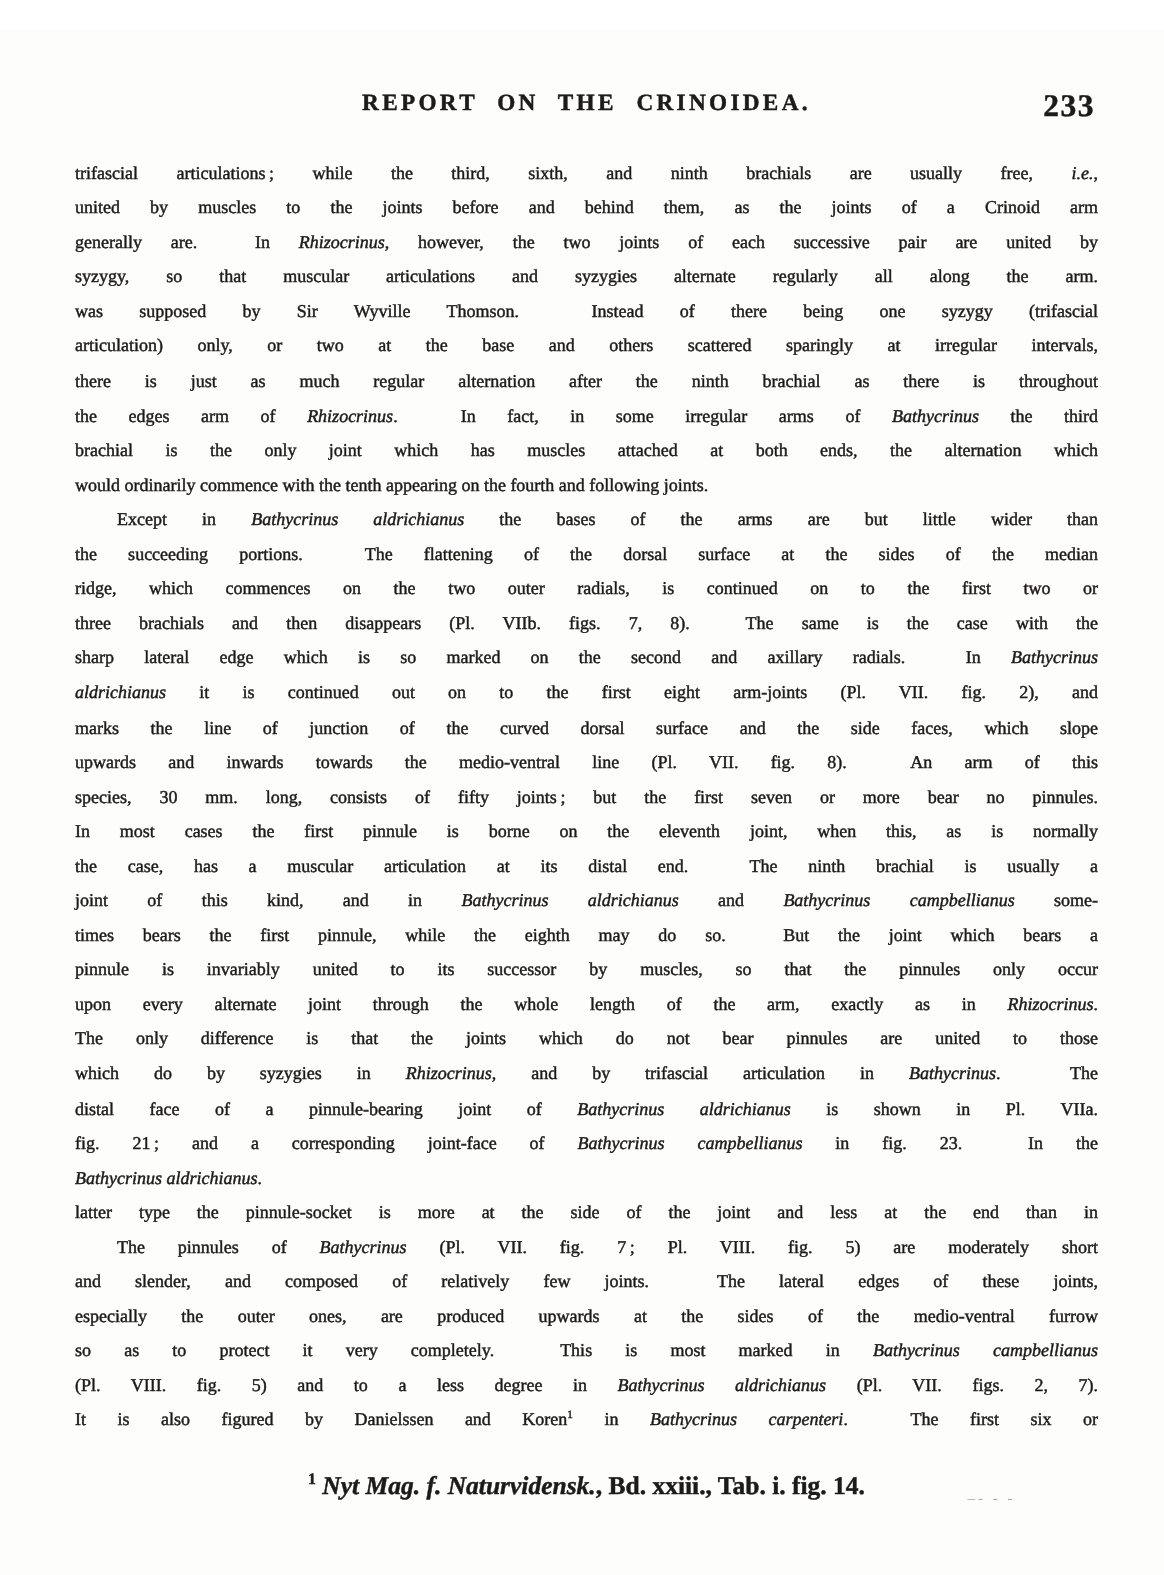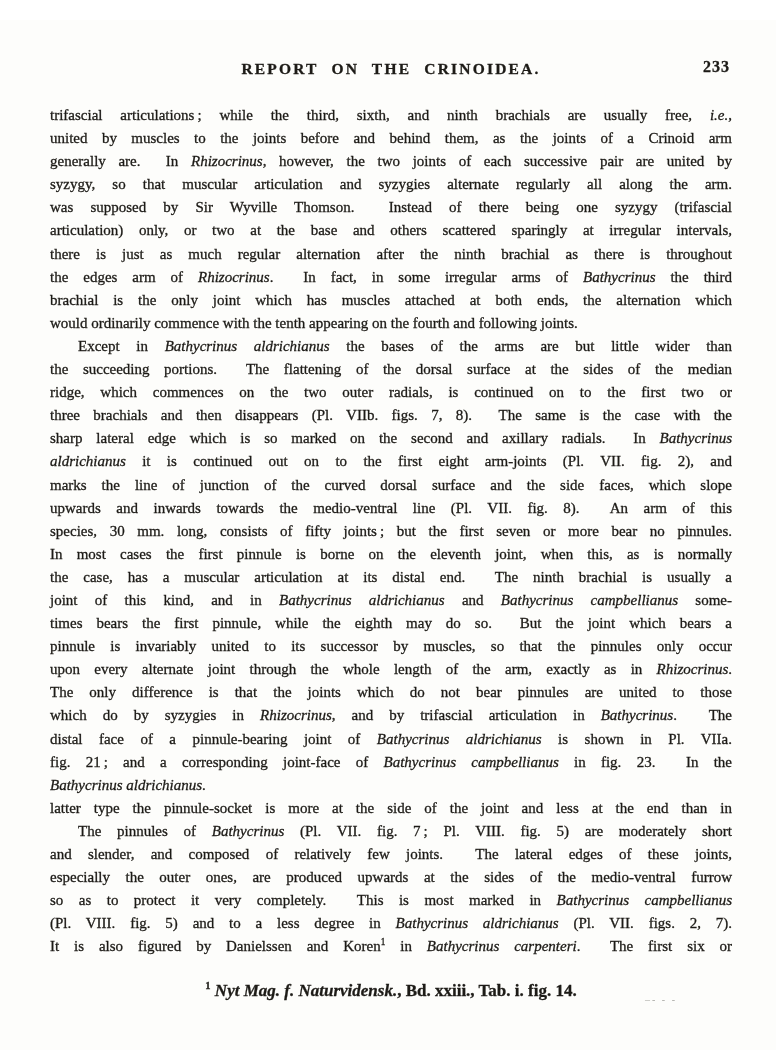--- a/index.html
+++ b/index.html
@@ -14,25 +14,25 @@
     margin-top:20px;
   }
   .header{position:absolute;top:40px;left:50px;width:682px;height:22px;}
   .running-title{
     display:block;text-align:center;
     font-size:15.5px;letter-spacing:2.2px;word-spacing:7px;
     font-weight:bold;
   }
   .page-number{
     position:absolute;right:2px;top:-2px;
-    font-size:16px;font-weight:bold;letter-spacing:1px;
+    font-size:21px;font-weight:bold;letter-spacing:1px;
   }
   .textbody{position:absolute;top:84px;left:50px;width:682px;}
   .line{
-    font-size:15px;line-height:23.1px;
+    font-size:12px;line-height:23.1px;
     text-align:justify;text-align-last:justify;
     white-space:normal;
   }
   .line.last{text-align-last:left;}
   .line.indent{text-indent:28px;}
   .it{font-style:italic;}
   .sup{vertical-align:super;font-size:0.62em;line-height:0;}
   .footnote{
     position:absolute;top:962px;left:50px;width:682px;
     text-align:center;font-size:17px;line-height:17px;font-weight:bold;
@@ -48,21 +48,21 @@
 
 <div class="page">
   <div class="header">
     <span class="running-title">REPORT ON THE CRINOIDEA.</span>
     <span class="page-number">233</span>
   </div>
   <div class="textbody">
       <div class="line"><span>trifascial articulations ; while the third, sixth, and ninth brachials are usually free, </span><span class="it">i.e.</span><span>,</span></div>
       <div class="line"><span>united by muscles to the joints before and behind them, as the joints of a Crinoid arm</span></div>
       <div class="line"><span>generally are.&nbsp; In </span><span class="it">Rhizocrinus</span><span>, however, the two joints of each successive pair are united by</span></div>
-      <div class="line"><span>syzygy, so that muscular articulation and syzygies alternate regularly all along the arm.</span></div>
+      <div class="line"><span>syzygy, so that muscular articulations and syzygies alternate regularly all along the arm.</span></div>
       <div class="line"><span>was supposed by Sir Wyville Thomson.&nbsp; Instead of there being one syzygy (trifascial</span></div>
       <div class="line"><span>articulation) only, or two at the base and others scattered sparingly at irregular intervals,</span></div>
       <div class="line"><span>there is just as much regular alternation after the ninth brachial as there is throughout</span></div>
       <div class="line"><span>the edges arm of </span><span class="it">Rhizocrinus</span><span>.&nbsp; In fact, in some irregular arms of </span><span class="it">Bathycrinus</span><span> the third</span></div>
       <div class="line"><span>brachial is the only joint which has muscles attached at both ends, the alternation which</span></div>
       <div class="line last"><span>would ordinarily commence with the tenth appearing on the fourth and following joints.</span></div>
       <div class="line indent"><span>Except in </span><span class="it">Bathycrinus aldrichianus</span><span> the bases of the arms are but little wider than</span></div>
       <div class="line"><span>the succeeding portions.&nbsp; The flattening of the dorsal surface at the sides of the median</span></div>
       <div class="line"><span>ridge, which commences on the two outer radials, is continued on to the first two or</span></div>
       <div class="line"><span>three brachials and then disappears (Pl. VIIb. figs. 7, 8).&nbsp; The same is the case with the</span></div>

